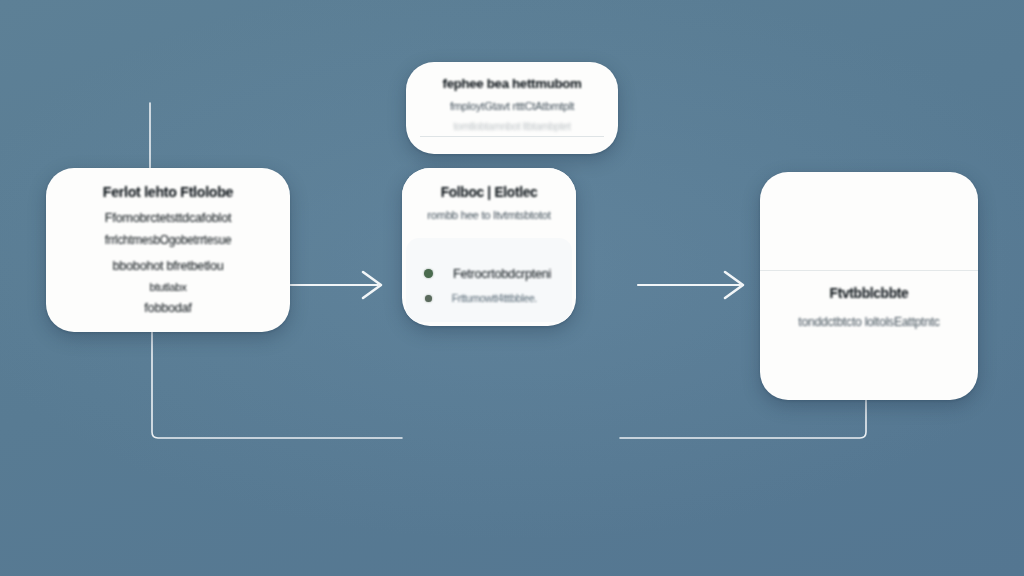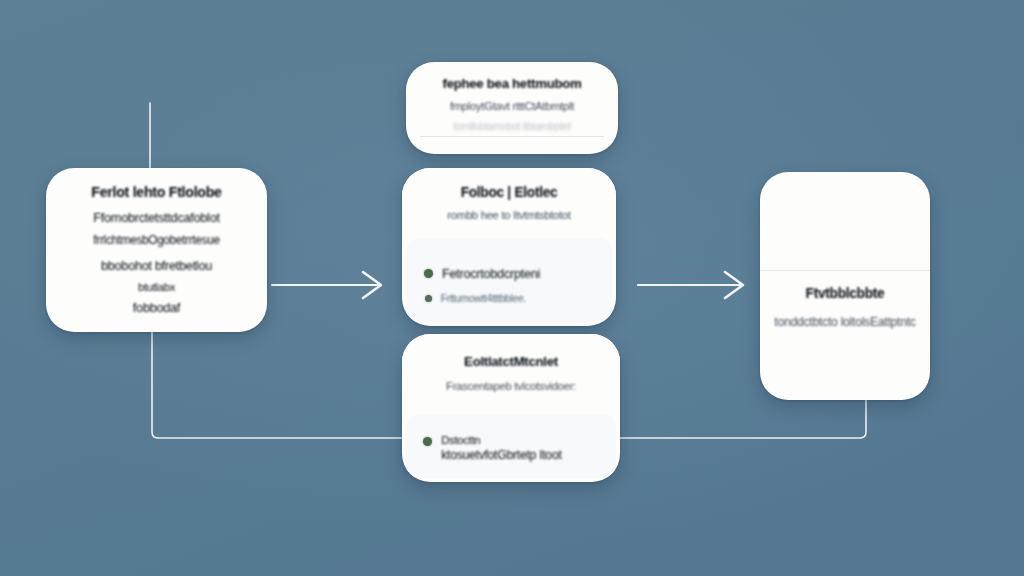--- a/index.html
+++ b/index.html
@@ -48,59 +48,59 @@
     filter: blur(1.5px) contrast(0.8);
     opacity: 0.55;
   }
   .t.sub {
     color: #46535d;
     filter: blur(1.05px) contrast(1.1);
   }
   .row { position: absolute; }
 
   
-  #card-input { left: 46px; top: 168px; width: 221px; height: 164px; }
+  #card-input { left: 46px; top: 168px; width: 244px; height: 164px; }
   #card-input .title { left: 0; right: 0; top: 16px; font-size: 14.5px; font-weight: 700; text-align: center; }
   #card-input .l1 { left: 0; right: 0; top: 42px; font-size: 13px; text-align: center; }
   #card-input .l2 { left: 0; right: 0; top: 65px; font-size: 12px; text-align: center; }
   #card-input .l3 { left: 0; right: 0; top: 90px; font-size: 13px; text-align: center; }
   #card-input .l4 { left: 0; right: 0; top: 113px; font-size: 11.5px; text-align: center; }
   #card-input .l5 { left: 0; right: 0; top: 132px; font-size: 13px; text-align: center; }
 
   
   #card-note { left: 406px; top: 62px; width: 212px; height: 92px; }
   #card-note .title { left: 0; right: 0; top: 14px; font-size: 13.5px; font-weight: 700; text-align: center; }
   #card-note .sub1 { left: 0; right: 0; top: 38px; font-size: 11.5px; text-align: center; }
   #card-note .sub2 { left: 0; right: 0; top: 58px; font-size: 10.5px; text-align: center; }
   #card-note .divider {
     position: absolute; left: 14px; right: 14px; top: 74px; height: 1px;
     background: rgba(120,140,155,0.22);
   }
 
   
-  #card-process { left: 402px; top: 168px; width: 214px; height: 158px; }
+  #card-process { left: 402px; top: 168px; width: 174px; height: 158px; }
   #card-process .head { position: absolute; left: 0; right: 0; top: 0; height: 68px; background: #fdfdfc; }
   #card-process .body {
     position: absolute; left: 4px; right: 4px; top: 70px; bottom: 4px;
     background: #f7f9fa; border-radius: 13px;
   }
   #card-process .title { left: 0; right: 0; top: 16px; font-size: 14px; font-weight: 700; text-align: center; }
   #card-process .sub { left: 0; right: 0; top: 41px; font-size: 11.5px; text-align: center; }
 
   #card-validate { left: 402px; top: 334px; width: 218px; height: 148px; }
   #card-validate .head { position: absolute; left: 0; right: 0; top: 0; height: 78px; background: #fdfdfc; }
   #card-validate .body {
     position: absolute; left: 4px; right: 4px; top: 80px; bottom: 4px;
     background: #f7f9fa; border-radius: 13px;
   }
   #card-validate .title { left: 0; right: 0; top: 20px; font-size: 13.5px; font-weight: 700; text-align: center; }
   #card-validate .sub { left: 0; right: 0; top: 46px; font-size: 11.5px; text-align: center; }
 
   
-  .bullet-row { position: absolute; display: flex; align-items: flex-start; gap: 8px; }
+  .bullet-row { position: absolute; display: flex; align-items: flex-start; gap: 19px; }
   .dot {
     flex: 0 0 auto;
     width: 9px; height: 9px;
     border-radius: 50%;
     background: #4a6b4e;
     box-shadow: 0 0 2px rgba(40,70,45,0.55);
     filter: blur(0.4px);
     margin-top: 3px;
   }
   .dot.sm { width: 7px; height: 7px; background: #5a6a5c; margin-top: 3px; }
@@ -109,21 +109,21 @@
   #card-process .item-1 { left: 18px; top: 28px; }
   #card-process .item-1 .t { font-size: 13px; }
   #card-process .item-2 { left: 19px; top: 54px; text-align: center; }
   #card-process .item-2 .t { font-size: 10.5px; color: #5c6a74; }
 
   #card-validate .item-1 { left: 17px; top: 20px; }
   #card-validate .item-1 .line-a { font-size: 11.5px; }
   #card-validate .item-1 .line-b { font-size: 12.5px; }
 
   
-  #card-output { left: 760px; top: 172px; width: 170px; height: 228px; }
+  #card-output { left: 760px; top: 172px; width: 218px; height: 228px; }
   #card-output .split {
     position: absolute; left: 0; right: 0; top: 98px; height: 1px;
     background: rgba(130,148,162,0.20);
   }
   #card-output .title { left: 0; right: 0; top: 113px; font-size: 14px; font-weight: 700; text-align: center; }
   #card-output .sub { left: 0; right: 0; top: 143px; font-size: 12.5px; text-align: center; }
 
   
   .conn { position: absolute; left: 0; top: 0; width: 1024px; height: 576px; pointer-events: none; }
 </style>
@@ -193,39 +193,20 @@
           <span class="dot sm"></span>
           <span class="bullet-text">
             <span class="t">Frttumowtt4tttbblee.</span>
           </span>
         </div>
 
       </div>
     </div>
   </div>
 
-  <div class="card" id="card-validate">
-    <div class="card-inner">
-      <div class="head">
-        <div class="t row title">EoltlatctMtcnlet</div>
-        <div class="t sub row sub">Frascentapeb tvlcotsvidoer:</div>
-      </div>
-      <div class="body">
-
-        <div class="bullet-row item-1">
-          <span class="dot"></span>
-          <span class="bullet-text">
-            <span class="t line-a">Dstocttn</span>
-            <span class="t line-b">ktosuetvfotGbrtetp  Itoot</span>
-          </span>
-        </div>
-
-      </div>
-    </div>
-  </div>
 
   <div class="card" id="card-output">
     <div class="card-inner">
       <div class="split"></div>
       <div class="t row title">Ftvtbblcbbte</div>
       <div class="t sub row sub">tonddctbtcto loltolsEattptntc</div>
     </div>
   </div>
 
 </div>

